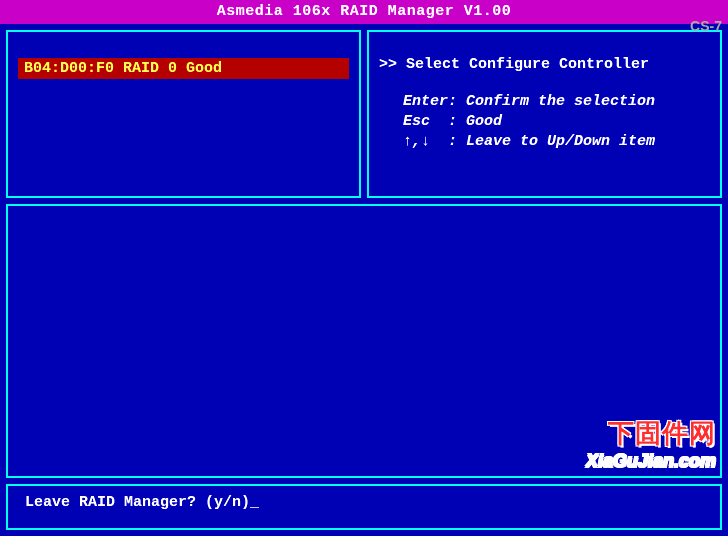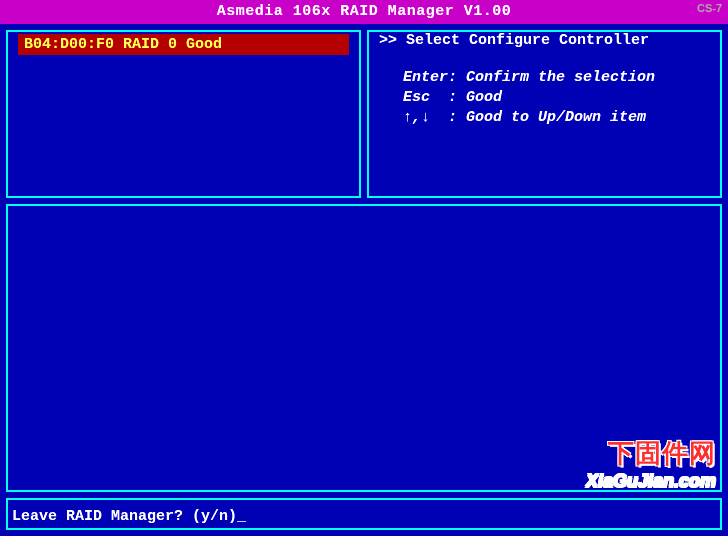--- a/index.html
+++ b/index.html
@@ -40,21 +40,21 @@
       flex-direction: column;
       height: calc(100% - 24px);
     }
     .top-section {
       display: flex;
       height: 180px;
     }
     .panel {
       border: 2px solid #00ffff;
       margin: 6px;
-      padding: 0 10px;
+      padding: 24px 10px;
       position: relative;
     }
     .left-panel {
       flex: 1;
       margin-right: 3px;
     }
     .right-panel {
       flex: 1;
       margin-left: 3px;
     }
@@ -76,35 +76,35 @@
       padding-left: 24px;
       white-space: pre;
       font-style: italic;
     }
     .middle-section {
       flex: 1;
       margin: 0 6px 6px 6px;
       border: 2px solid #00ffff;
     }
     .bottom-section {
-      height: 32px;
+      height: 46px;
       margin: 0 6px 6px 6px;
       border: 2px solid #00ffff;
-      padding: 8px 4px;
+      padding: 8px 17px;
     }
     .prompt-text {
       color: #ffffff;
     }
     .cursor {
       color: #ffffff;
     }
     .watermark {
       position: absolute;
       right: 12px;
-      bottom: 44px;
+      bottom: 64px;
       text-align: right;
       pointer-events: none;
     }
     .watermark-cn {
       color: #ff3333;
       font-size: 26px;
       font-weight: bold;
       text-shadow: 2px 2px 0 #ffffff, -1px -1px 0 #ffffff, 1px -1px 0 #ffffff, -1px 1px 0 #ffffff;
       font-family: sans-serif;
       letter-spacing: 1px;
@@ -112,24 +112,24 @@
     .watermark-en {
       color: #e5e5e5;
       font-size: 18px;
       font-weight: bold;
       font-style: italic;
       text-shadow: 1px 1px 0 #ffffff, -1px -1px 0 #ffffff, 1px -1px 0 #ffffff, -1px 1px 0 #ffffff;
       font-family: sans-serif;
     }
     .bezel-label {
       position: absolute;
-      top: 2px;
+      top: 18px;
       right: 6px;
       color: #aaa;
-      font-size: 11px;
+      font-size: 14px;
       font-family: sans-serif;
       z-index: 10;
     }
   </style>
 </head>
 <body>
 
 <div class="bezel-label">CS-7</div>
 
 <div class="screen">
@@ -139,21 +139,21 @@
 
   <div class="main-container">
     <div class="top-section">
       <div class="panel left-panel">
         <div class="raid-item">B04:D00:F0 RAID 0 Good</div>
       </div>
       <div class="panel right-panel">
         <div class="section-title">&gt;&gt; Select Configure Controller</div>
         <div class="help-line">Enter: Confirm the selection</div>
         <div class="help-line">Esc  : Good</div>
-        <div class="help-line">↑,↓  : Good to Up/Down item</div>
+        <div class="help-line">↑,↓  : Leave to Up/Down item</div>
       </div>
     </div>
 
     <div class="middle-section"></div>
 
     <div class="bottom-section">
       <span class="prompt-text">
         <span>Leave RAID Manager? (y/n)</span><span class="cursor">_</span>
       </span>
     </div>

